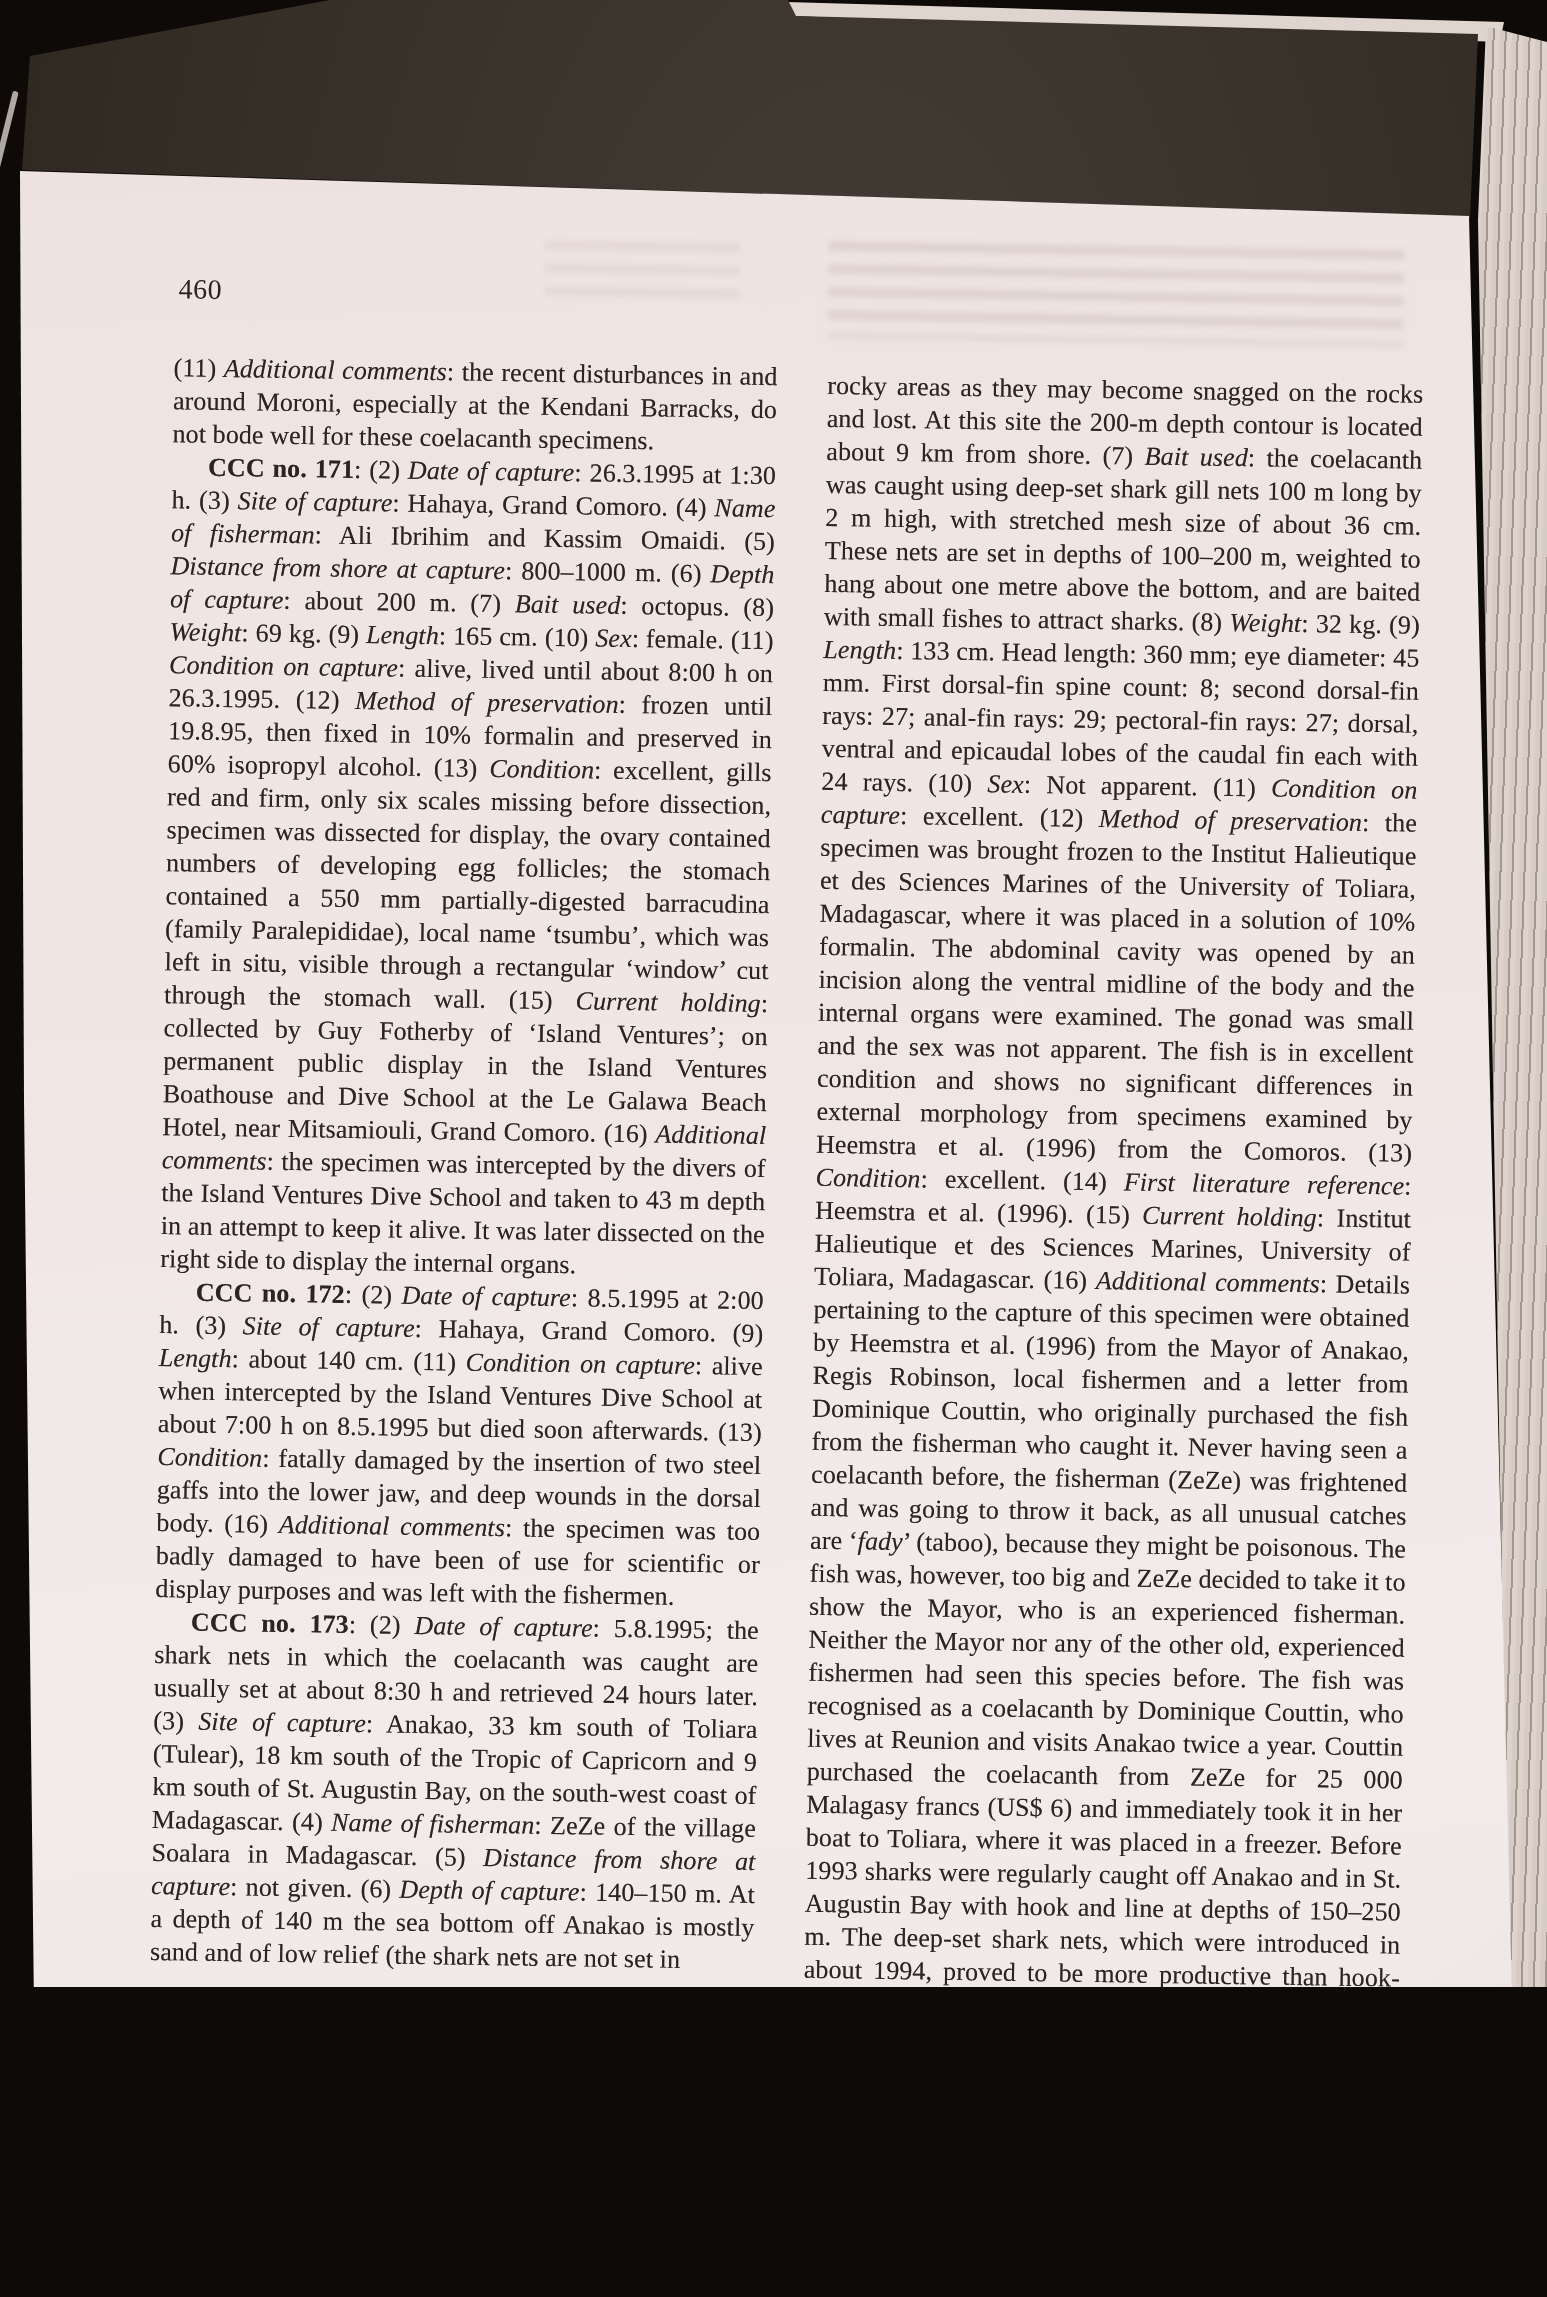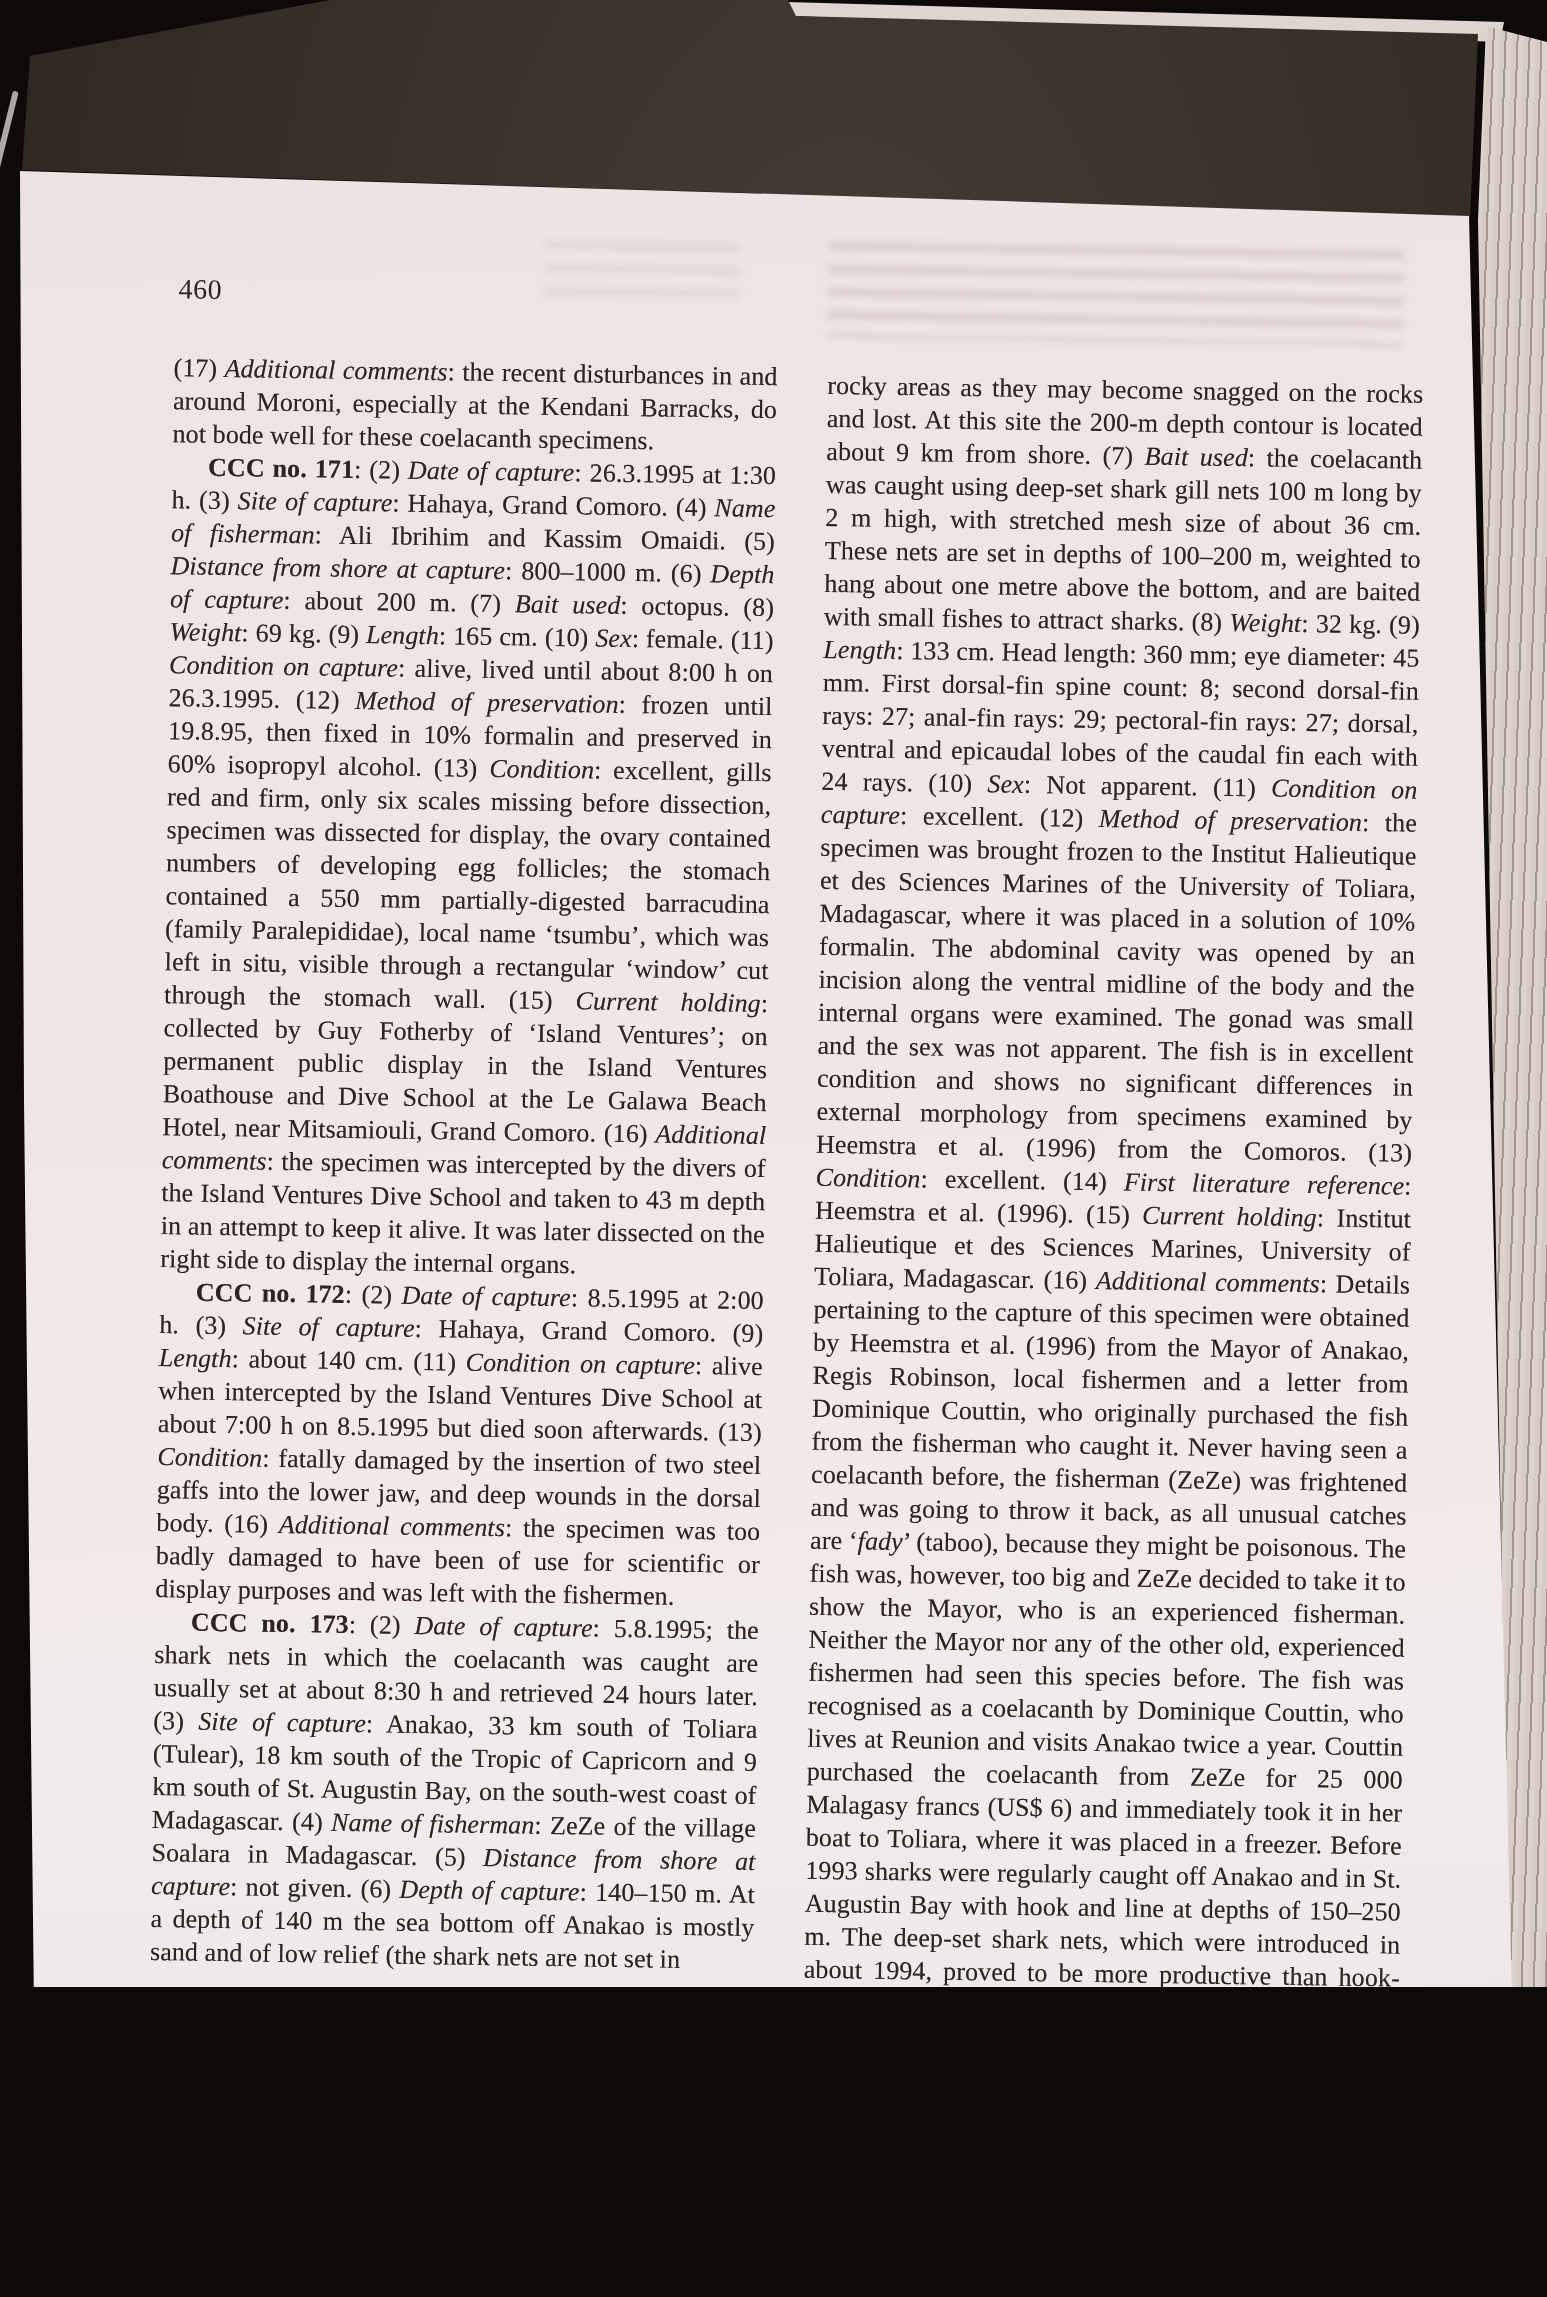--- a/index.html
+++ b/index.html
@@ -95,21 +95,21 @@
   <div class="layer stack-bottom"></div>
 
   <div class="layer page">
     <div class="page-shade"></div>
     <div class="ghost ghost-a"></div>
     <div class="ghost ghost-b"></div>
 
     <div class="page-inner">
       <div class="pageno">460</div>
       <div class="col col-left">
-          <p class="para"><span>(17) </span><span class="it">Additional comments</span><span>: the recent disturbances in and around Moroni, especially at the Kendani Barracks, do not bode well for these coelacanth specimens.</span></p>
+          <p class="para"><span>(11) </span><span class="it">Additional comments</span><span>: the recent disturbances in and around Moroni, especially at the Kendani Barracks, do not bode well for these coelacanth specimens.</span></p>
           <p class="para indent"><span class="bd">CCC no. 171</span><span>: (2) </span><span class="it">Date of capture</span><span>: 26.3.1995 at 1:30 h. (3) </span><span class="it">Site of capture</span><span>: Hahaya, Grand Comoro. (4) </span><span class="it">Name of fisherman</span><span>: Ali Ibrihim and Kassim Omaidi. (5) </span><span class="it">Distance from shore at capture</span><span>: 800–1000 m. (6) </span><span class="it">Depth of capture</span><span>: about 200 m. (7) </span><span class="it">Bait used</span><span>: octopus. (8) </span><span class="it">Weight</span><span>: 69 kg. (9) </span><span class="it">Length</span><span>: 165 cm. (10) </span><span class="it">Sex</span><span>: female. (11) </span><span class="it">Condition on capture</span><span>: alive, lived until about 8:00 h on 26.3.1995. (12) </span><span class="it">Method of preservation</span><span>: frozen until 19.8.95, then fixed in 10% formalin and preserved in 60% isopropyl alcohol. (13) </span><span class="it">Condition</span><span>: excellent, gills red and firm, only six scales missing before dissection, specimen was dissected for display, the ovary contained numbers of developing egg follicles; the stomach contained a 550 mm partially-digested barracudina (family Paralepididae), local name ‘tsumbu’, which was left in situ, visible through a rectangular ‘window’ cut through the stomach wall. (15) </span><span class="it">Current holding</span><span>: collected by Guy Fotherby of ‘Island Ventures’; on permanent public display in the Island Ventures Boathouse and Dive School at the Le Galawa Beach Hotel, near Mitsamiouli, Grand Comoro. (16) </span><span class="it">Additional comments</span><span>: the specimen was intercepted by the divers of the Island Ventures Dive School and taken to 43 m depth in an attempt to keep it alive. It was later dissected on the right side to display the internal organs.</span></p>
           <p class="para indent"><span class="bd">CCC no. 172</span><span>: (2) </span><span class="it">Date of capture</span><span>: 8.5.1995 at 2:00 h. (3) </span><span class="it">Site of capture</span><span>: Hahaya, Grand Comoro. (9) </span><span class="it">Length</span><span>: about 140 cm. (11) </span><span class="it">Condition on capture</span><span>: alive when intercepted by the Island Ventures Dive School at about 7:00 h on 8.5.1995 but died soon afterwards. (13) </span><span class="it">Condition</span><span>: fatally damaged by the insertion of two steel gaffs into the lower jaw, and deep wounds in the dorsal body. (16) </span><span class="it">Additional comments</span><span>: the specimen was too badly damaged to have been of use for scientific or display purposes and was left with the fishermen.</span></p>
           <p class="para indent"><span class="bd">CCC no. 173</span><span>: (2) </span><span class="it">Date of capture</span><span>: 5.8.1995; the shark nets in which the coelacanth was caught are usually set at about 8:30 h and retrieved 24 hours later. (3) </span><span class="it">Site of capture</span><span>: Anakao, 33 km south of Toliara (Tulear), 18 km south of the Tropic of Capricorn and 9 km south of St. Augustin Bay, on the south-west coast of Madagascar. (4) </span><span class="it">Name of fisherman</span><span>: ZeZe of the village Soalara in Madagascar. (5) </span><span class="it">Distance from shore at capture</span><span>: not given. (6) </span><span class="it">Depth of capture</span><span>: 140–150 m. At a depth of 140 m the sea bottom off Anakao is mostly sand and of low relief (the shark nets are not set in</span></p>
         </div>
       <div class="col col-right">
           <p class="para"><span>rocky areas as they may become snagged on the rocks and lost. At this site the 200-m depth contour is located about 9 km from shore. (7) </span><span class="it">Bait used</span><span>: the coelacanth was caught using deep-set shark gill nets 100 m long by 2 m high, with stretched mesh size of about 36 cm. These nets are set in depths of 100–200 m, weighted to hang about one metre above the bottom, and are baited with small fishes to attract sharks. (8) </span><span class="it">Weight</span><span>: 32 kg. (9) </span><span class="it">Length</span><span>: 133 cm. Head length: 360 mm; eye diameter: 45 mm. First dorsal-fin spine count: 8; second dorsal-fin rays: 27; anal-fin rays: 29; pectoral-fin rays: 27; dorsal, ventral and epicaudal lobes of the caudal fin each with 24 rays. (10) </span><span class="it">Sex</span><span>: Not apparent. (11) </span><span class="it">Condition on capture</span><span>: excellent. (12) </span><span class="it">Method of preservation</span><span>: the specimen was brought frozen to the Institut Halieutique et des Sciences Marines of the University of Toliara, Madagascar, where it was placed in a solution of 10% formalin. The abdominal cavity was opened by an incision along the ventral midline of the body and the internal organs were examined. The gonad was small and the sex was not apparent. The fish is in excellent condition and shows no significant differences in external morphology from specimens examined by Heemstra et al. (1996) from the Comoros. (13) </span><span class="it">Condition</span><span>: excellent. (14) </span><span class="it">First literature reference</span><span>: Heemstra et al. (1996). (15) </span><span class="it">Current holding</span><span>: Institut Halieutique et des Sciences Marines, University of Toliara, Madagascar. (16) </span><span class="it">Additional comments</span><span>: Details pertaining to the capture of this specimen were obtained by Heemstra et al. (1996) from the Mayor of Anakao, Regis Robinson, local fishermen and a letter from Dominique Couttin, who originally purchased the fish from the fisherman who caught it. Never having seen a coelacanth before, the fisherman (ZeZe) was frightened and was going to throw it back, as all unusual catches are ‘</span><span class="it">fady</span><span>’ (taboo), because they might be poisonous. The fish was, however, too big and ZeZe decided to take it to show the Mayor, who is an experienced fisherman. Neither the Mayor nor any of the other old, experienced fishermen had seen this species before. The fish was recognised as a coelacanth by Dominique Couttin, who lives at Reunion and visits Anakao twice a year. Couttin purchased the coelacanth from ZeZe for 25 000 Malagasy francs (US$ 6) and immediately took it in her boat to Toliara, where it was placed in a freezer. Before 1993 sharks were regularly caught off Anakao and in St. Augustin Bay with hook and line at depths of 150–250 m. The deep-set shark nets, which were introduced in about 1994, proved to be more productive than hook-and-line fishing, and most fishermen have</span></p>
         </div>
     </div>
   </div>
 </div>

